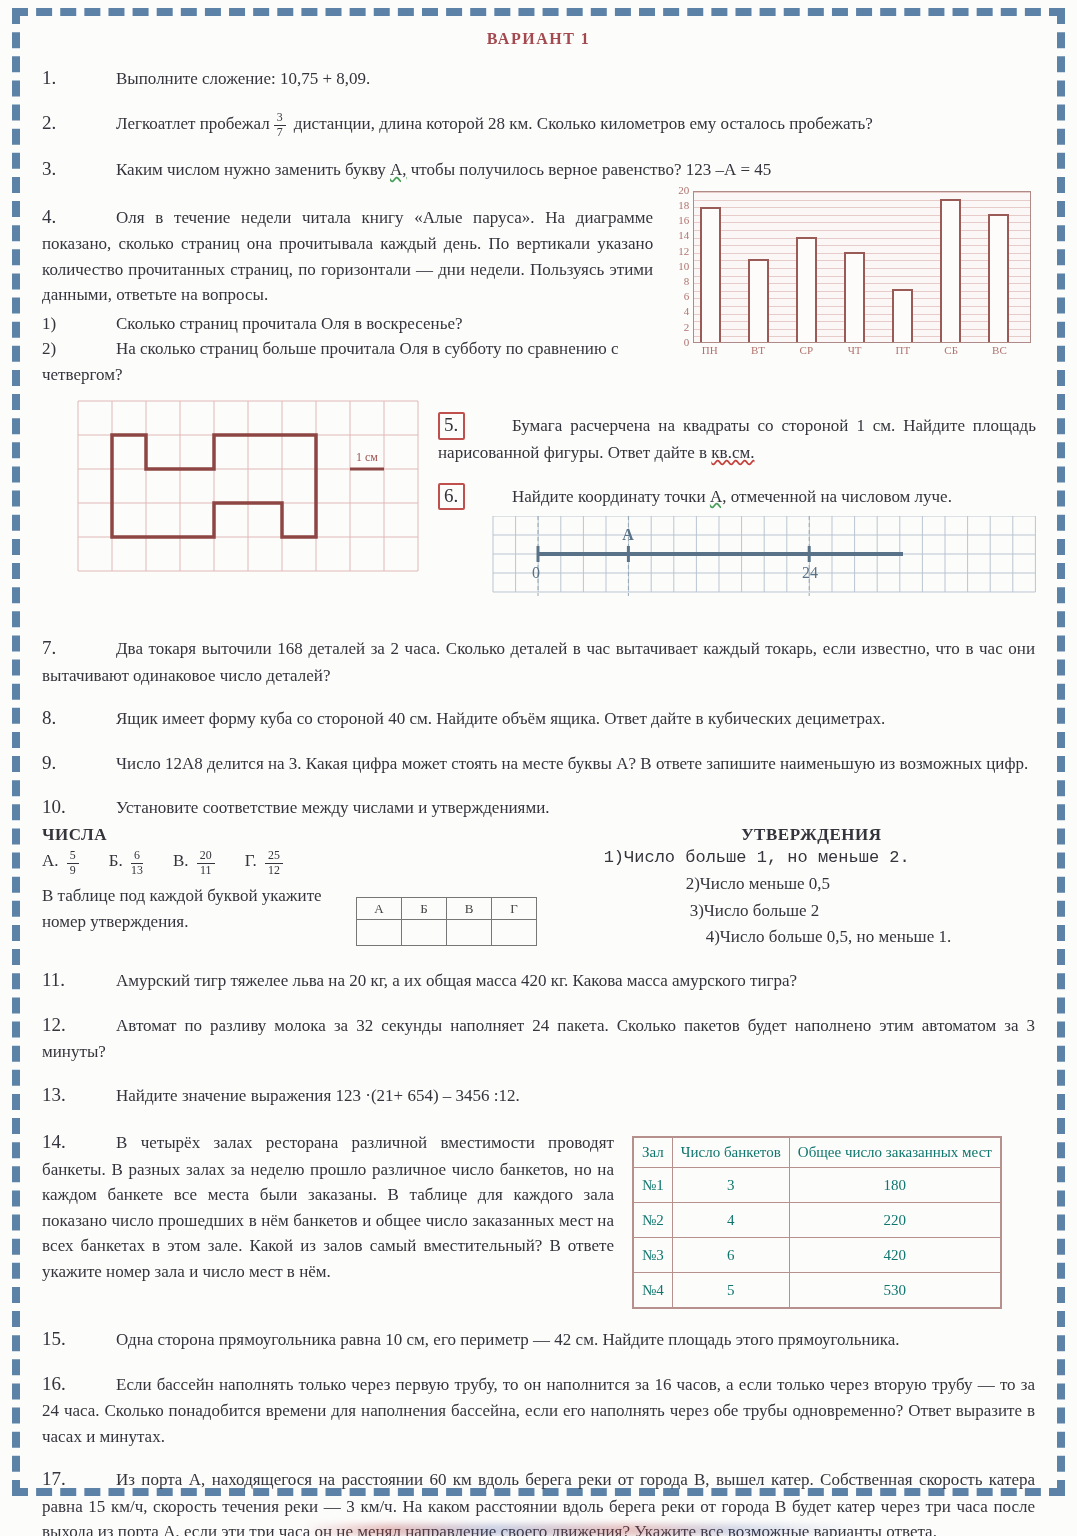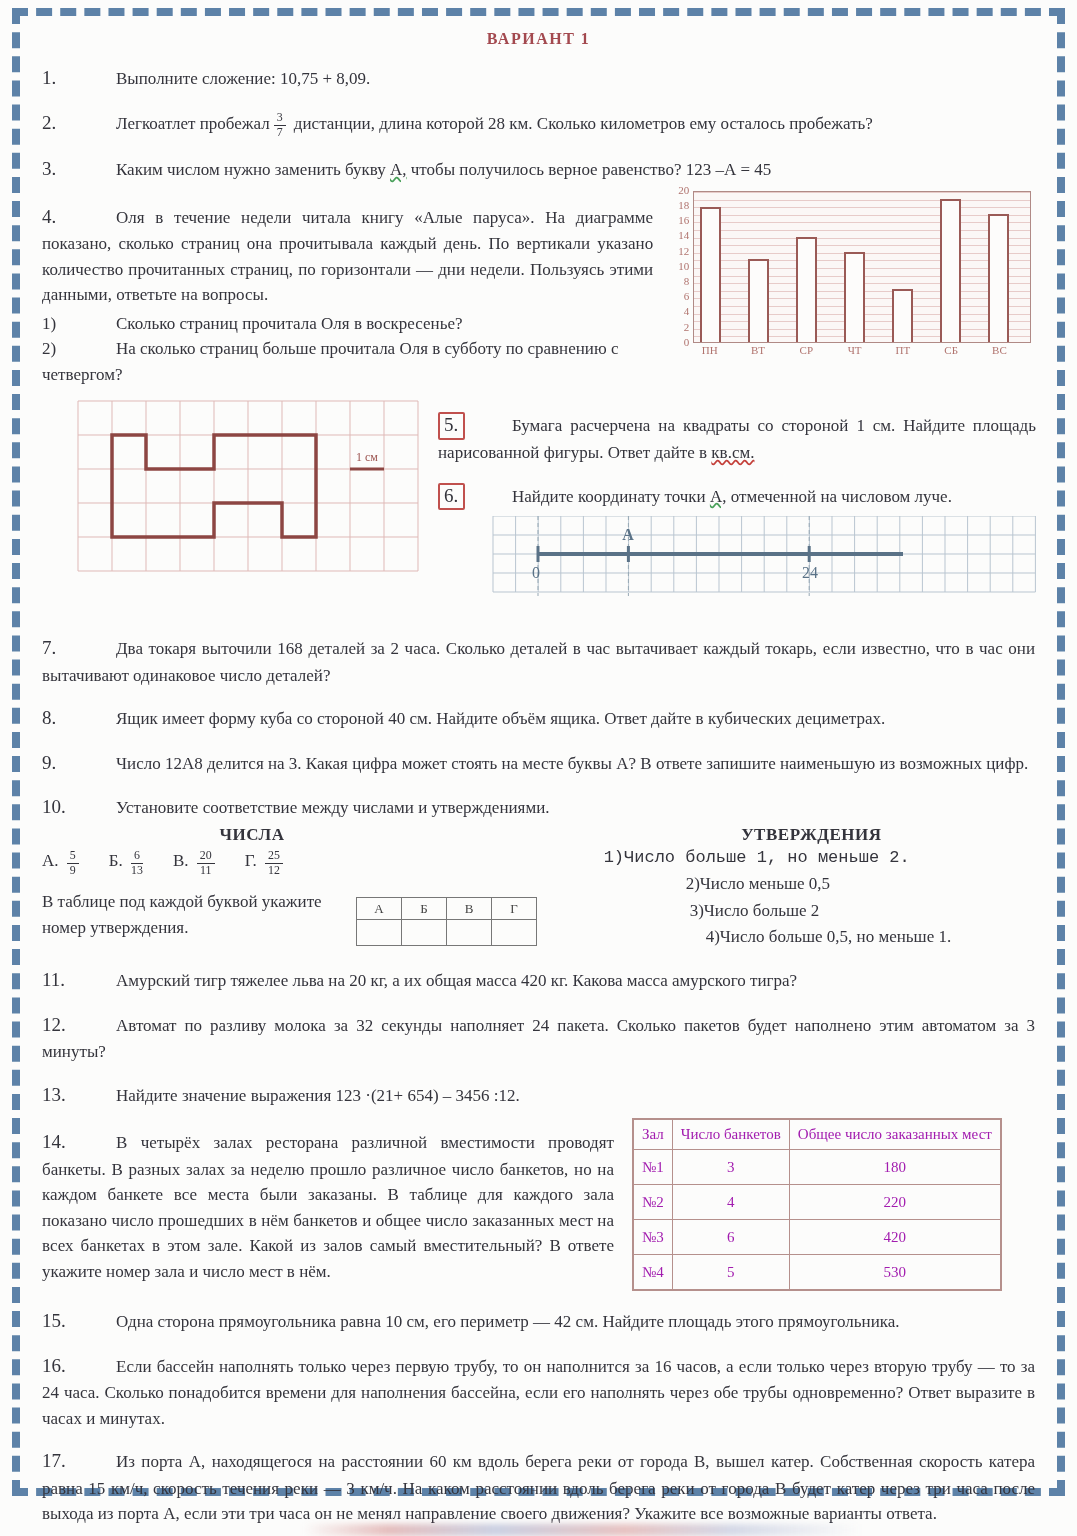--- a/index.html
+++ b/index.html
@@ -53,40 +53,40 @@
   .col56 { width:604px; margin-left:6px; }
   .nline { margin:6px 0 0 50px; display:block; }
 
   .gap { height:20px; }
 
   
   .p10row { margin-top:2px; }
   .p10left { width:555px; }
   .p10right { width:455px; }
   .colhead { font-size:17px; font-weight:bold; letter-spacing:0.5px; }
-  .colhead.numbers { text-align:center; width:420px; }
+  .colhead.numbers { text-align:left; width:420px; }
   .colhead.statements { text-align:center; }
   .fracline { margin:4px 0 6px 0; font-size:17px; }
   .numitem { margin-right:26px; }
   .numlab { font-size:17px; }
-  .noterow { display:flex; align-items:center; }
+  .noterow { display:flex; align-items:flex-start; }
   .note { width:290px; font-size:17px; line-height:1.5; }
   table.anstable { border-collapse:collapse; margin:14px 0 0 24px; }
   table.anstable th, table.anstable td { border:1px solid #777; width:44px; height:21px; font-size:13px; font-weight:normal; color:#444; text-align:center; padding:0; }
   table.anstable td { height:25px; }
   .stmt { font-size:17px; line-height:1.55; }
   .stmt0 { margin-left:16px;font-family:Liberation Mono, monospace; }
   .stmt1 { margin-left:98px; }
   .stmt2 { margin-left:102px; }
   .stmt3 { margin-left:118px; }
 
   
   .p14row { margin-top:2px; }
   .p14text { width:572px; }
-  table.halltable { border-collapse:collapse; margin-left:18px; margin-top:6px; align-self:flex-start; color:#a21caf; }
+  table.halltable { border-collapse:collapse; margin-left:18px; margin-top:24px; align-self:flex-start; color:#0f766e; }
   table.halltable th, table.halltable td { border:1px solid #b5908c; text-align:center; font-weight:normal; font-size:15px; padding:4px 8px; }
   table.halltable { border:2px solid #b5908c; }
   table.halltable th { font-size:15px; padding:6px 8px; }
   table.halltable td { height:26px; }
 
   .edge-artifact {
     position:absolute; left:0; right:0; bottom:0; height:12px;
     background:linear-gradient(90deg, transparent 28%, rgba(185,70,70,.35) 36%, rgba(70,90,160,.28) 46%, rgba(185,70,70,.33) 58%, rgba(70,90,160,.22) 68%, transparent 80%);
     filter:blur(3px);
   }

